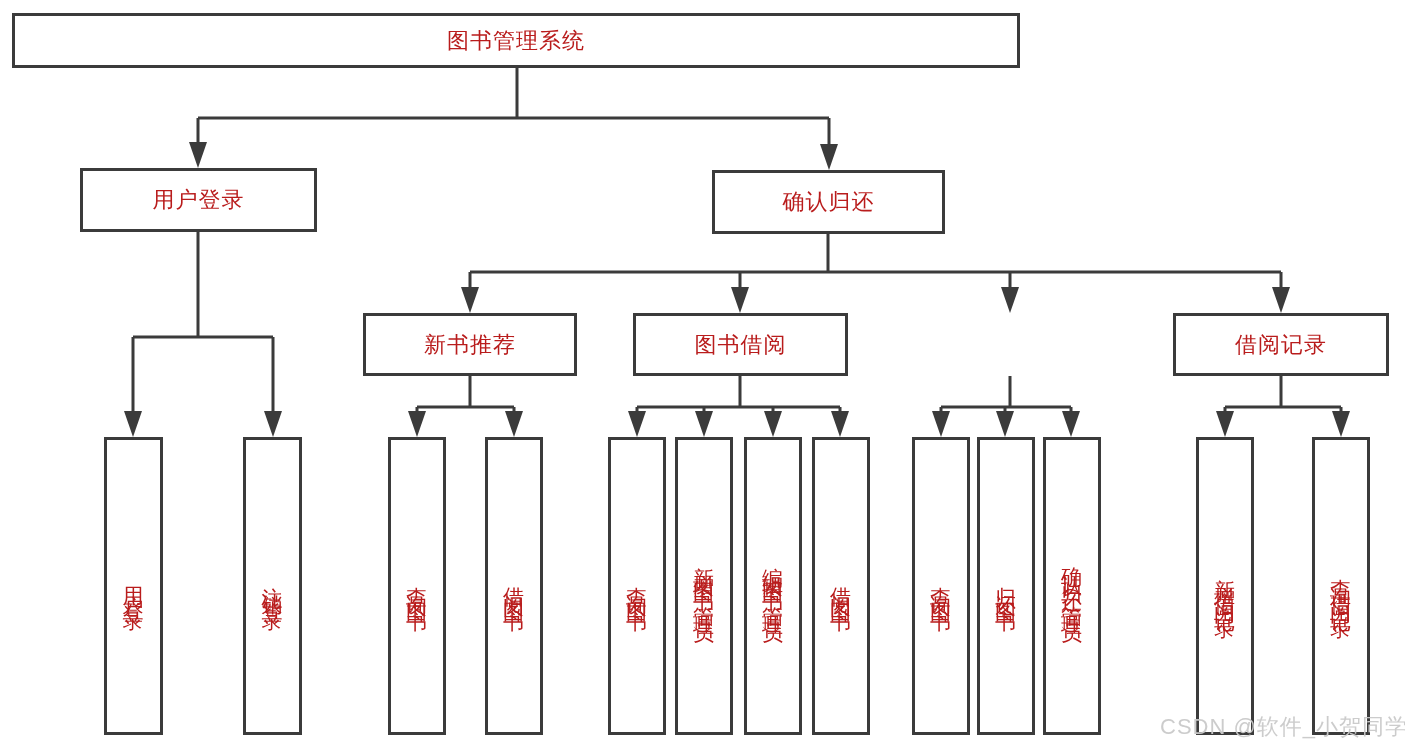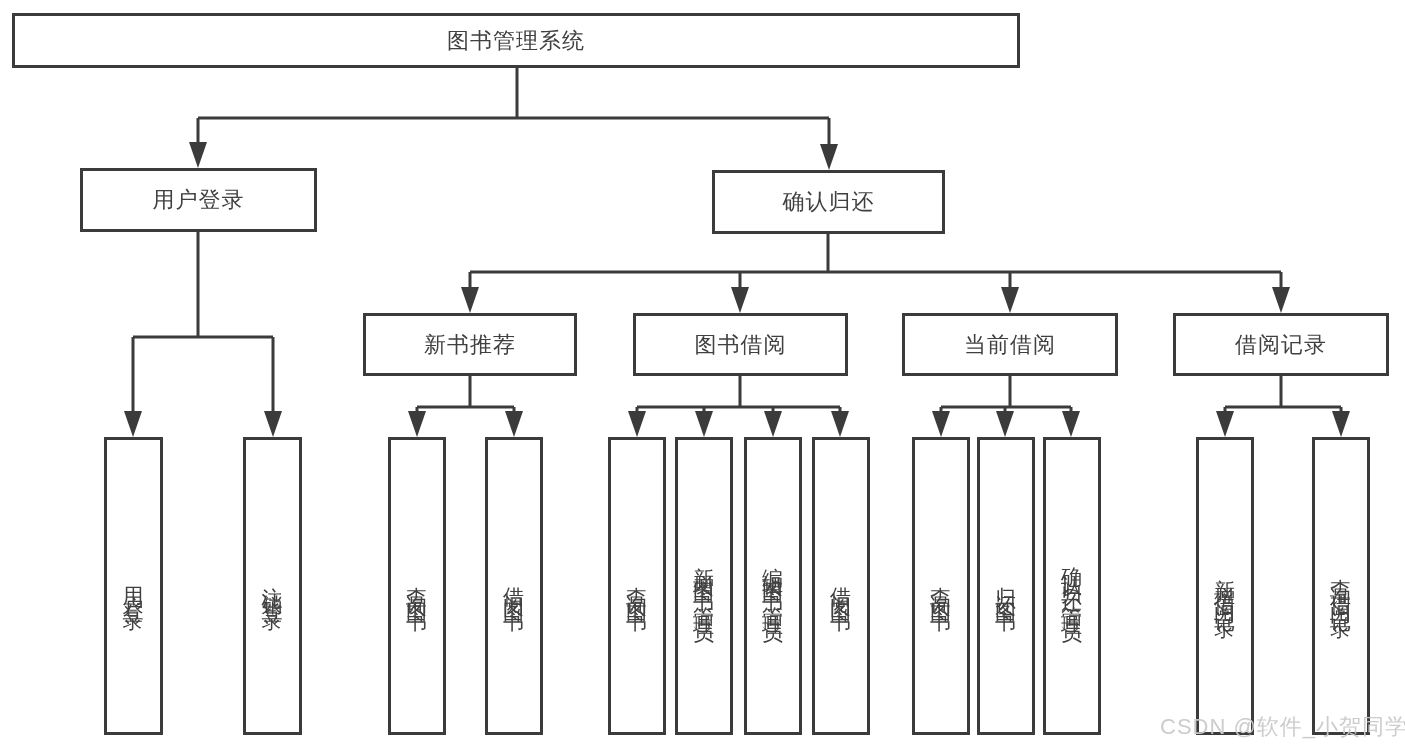--- a/index.html
+++ b/index.html
@@ -12,21 +12,21 @@
   }
   #wires{position:absolute;left:0;top:0;width:1405px;height:747px;pointer-events:none;}
   .box{
     position:absolute;
     box-sizing:border-box;
     border:3px solid #3b3b3b;
     background:#ffffff;
     display:flex;
     align-items:center;
     justify-content:center;
-    color:#404040;
+    color:#b91c1c;
     z-index:2;
   }
   .h .label{
     font-size:22px;
     letter-spacing:1px;
     white-space:nowrap;
   }
   .v .label{
     writing-mode:vertical-rl;
     text-orientation:mixed;
@@ -118,23 +118,20 @@
   <div class="box h" style="left:712px;top:170px;width:233px;height:64px">
     <span class="label">确认归还</span>
   </div>
 
   <div class="box h" style="left:633px;top:313px;width:215px;height:63px">
     <span class="label">图书借阅</span>
   </div>
   <div class="box h" style="left:363px;top:313px;width:214px;height:63px">
     <span class="label">新书推荐</span>
   </div>
-  <div class="box h" style="left:902px;top:313px;width:216px;height:63px">
-    <span class="label">当前借阅</span>
-  </div>
   <div class="box h" style="left:1173px;top:313px;width:216px;height:63px">
     <span class="label">借阅记录</span>
   </div>
 
   <div class="box v" style="left:104px;top:437px;width:59px;height:298px">
     <span class="label">用户登录</span>
   </div>
   <div class="box v" style="left:243px;top:437px;width:59px;height:298px">
     <span class="label">注销登录</span>
   </div>

